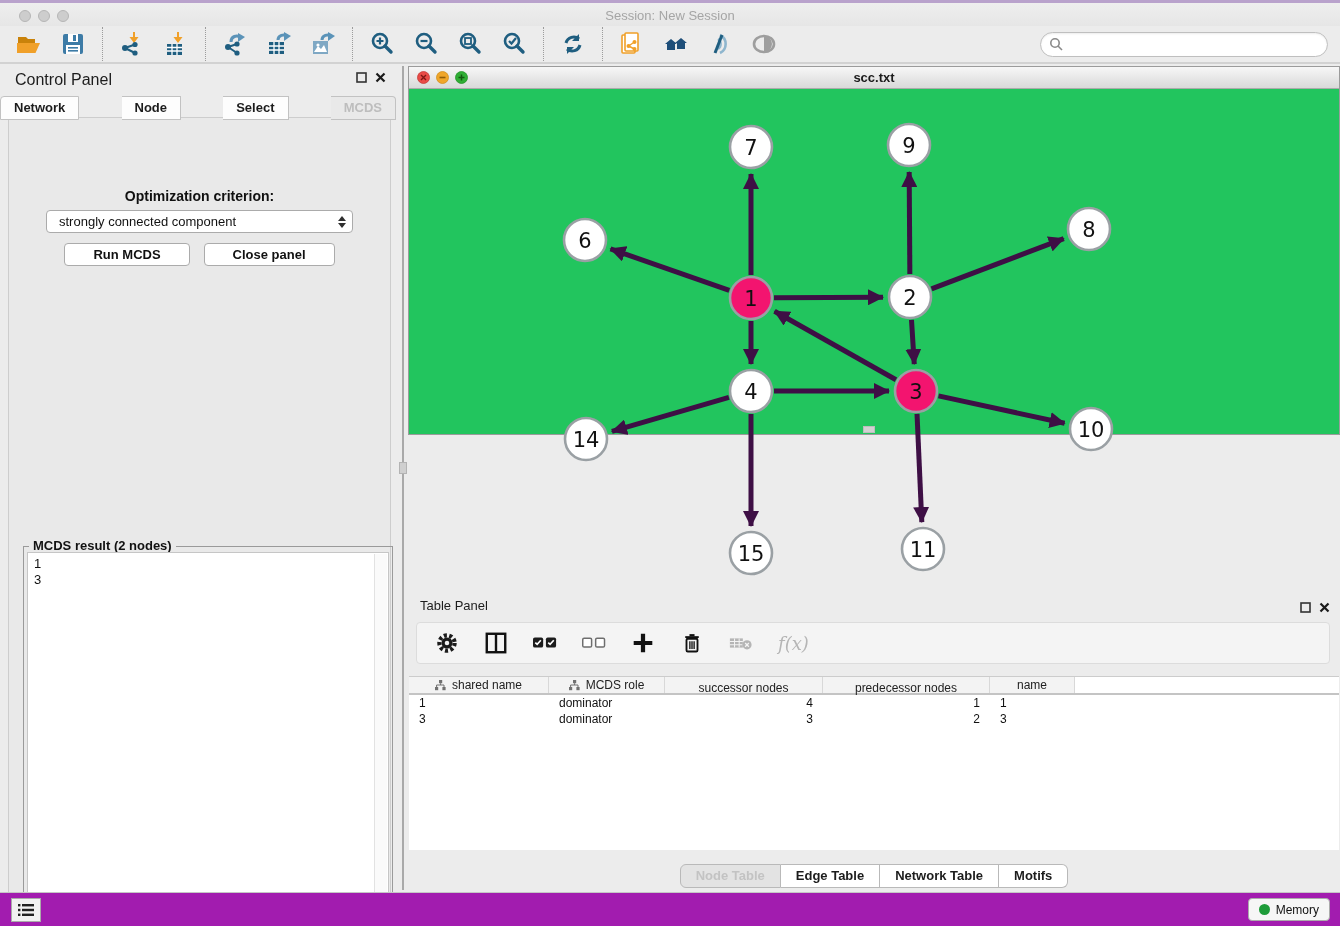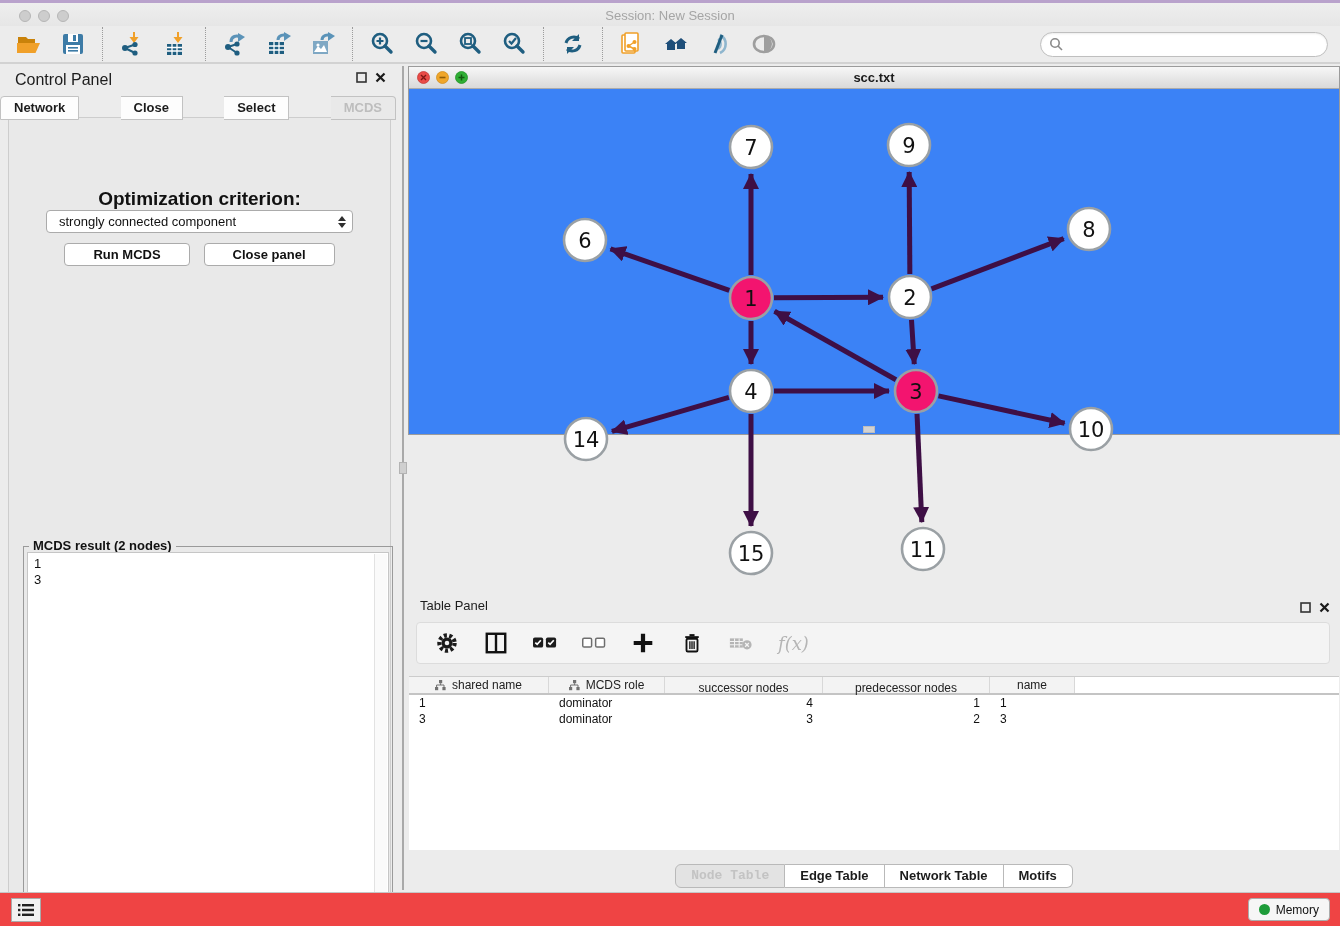--- a/index.html
+++ b/index.html
@@ -29,21 +29,21 @@
   .cp-title { position:absolute; left:15px; top:5px; font-size:16px; color:#1d1d1d; }
   .panel-icons { position:absolute; right:10px; top:6px; display:flex; gap:8px; align-items:center; }
   .cp-tabs { position:absolute; top:30px; left:0; right:0; display:flex; justify-content:space-between; z-index:2; }
   .cp-tab { padding:3px 13px 4px; background:#fdfdfd; border:1px solid #c2c2c2; border-left:none;
     font-size:13px; font-weight:bold; color:#1c1c1c; cursor:default; }
   .cp-tab:first-child { border-left:1px solid #c2c2c2; border-top-left-radius:4px; }
   .cp-tab:last-child { border-top-right-radius:4px; }
   .cp-tab.active { background:#e9e9e9; color:#bdbdbd; }
   .cp-content { position:absolute; top:51px; left:8px; width:383px; height:812px;
     background:#e9e9e9; border:1px solid #cdcdcd; border-radius:3px; }
-  .opt-label { position:absolute; top:70px; left:0; right:0; text-align:center; font-size:19px; font-weight:bold; color:#111; }
+  .opt-label { position:absolute; top:70px; left:0; right:0; text-align:center; font-size:14px; font-weight:bold; color:#111; }
   .dropdown { position:absolute; top:92px; left:37px; width:307px; height:23px; background:#fff;
     border:1px solid #ababab; border-radius:4px; display:flex; align-items:center; padding:0 6px 0 12px; font-size:13px; color:#111; }
   .dd-stepper { margin-left:auto; display:flex; flex-direction:column; gap:2px; align-items:center; }
   .dd-stepper i { width:0; height:0; border-left:4px solid transparent; border-right:4px solid transparent; display:block; }
   .dd-up { border-bottom:5px solid #2f2f2f; }
   .dd-down { border-top:5px solid #2f2f2f; }
   .cp-buttons { position:absolute; top:125px; left:0; right:0; display:flex; justify-content:center; gap:14px; }
   .cp-btn { height:23px; padding:0 28px; background:#fff; border:1px solid #ababab; border-radius:4px;
     font-size:13px; font-weight:bold; color:#111; font-family:"Liberation Sans",sans-serif; }
   .result-box { position:absolute; left:14px; top:428px; width:370px; height:378px; border:1px solid #9a9a9a; }
@@ -51,21 +51,21 @@
   .result-area { position:absolute; left:3px; right:3px; top:5px; bottom:3px; background:#fff; border:1px solid #c6c6c6; }
   .result-lines { padding:3px 6px; font-size:13px; line-height:16px; color:#111; font-family:"Liberation Sans",sans-serif; }
   .result-scroll { position:absolute; top:1px; bottom:1px; right:1px; width:13px; background:#fafafa; border-left:1px solid #e2e2e2; }
 
   
   .v-splitter { position:absolute; top:66px; left:402px; width:2px; bottom:36px; background:#a9a9a9; }
   .v-grip { position:absolute; top:396px; left:-3px; width:8px; height:12px; background:#cfcfcf; border:1px solid #b3b3b3; }
 
   
   .network-window { position:absolute; left:408px; top:66px; width:932px; height:369px;
-    border:1px solid #9b9b9b; background:#3b82f6; }
+    border:1px solid #9b9b9b; background:#22c55e; }
   .nw-titlebar { position:relative; height:22px; background:linear-gradient(#f7f7f7,#d9d9d9); border-bottom:1px solid #ababab; }
   .nw-traffic { position:absolute; left:8px; top:4px; display:flex; gap:6px; }
   .nw-title { position:absolute; top:3px; left:0; right:0; text-align:center; font-size:13px; font-weight:bold; color:#1a1a1a; }
   .nw-canvas { position:absolute; left:0; right:0; top:22px; bottom:0; }
   .nw-grip { position:absolute; bottom:1px; left:454px; width:12px; height:7px; background:#d2d2d2; border:1px solid #bdbdbd; }
 
   
   .table-panel { position:absolute; left:408px; top:596px; width:932px; height:294px; background:#ececec; }
   .tp-header { position:relative; height:26px; }
   .tp-title { position:absolute; left:12px; top:2px; font-size:13px; color:#1d1d1d; }
@@ -75,26 +75,26 @@
   .fx-label { font-family:"DejaVu Serif",serif; font-style:italic; font-size:18px; color:#b5b5b5; }
   .table-wrap { position:absolute; top:80px; left:1px; width:930px; height:174px; background:#fff; overflow:hidden; }
   .thead { display:flex; height:19px; border-top:1px solid #cccccc; border-bottom:2px solid #c4c4c4; }
   .th { display:flex; align-items:center; justify-content:center; gap:6px; background:#f3f3f3;
     border-right:1px solid #d8d8d8; font-size:12px; color:#222; height:100%; }
   .trow { display:flex; height:16px; }
   .td { font-size:12px; color:#111; padding:1px 10px 0; height:100%; white-space:nowrap; }
   .bt-tabs { position:absolute; top:268px; left:0; right:0; display:flex; justify-content:center; }
   .bt-tab { padding:3px 15px 4px; background:#fff; border:1px solid #b9b9b9; border-left:none;
     font-size:13px; font-weight:bold; color:#1c1c1c; }
-  .bt-tab:first-child { border-left:1px solid #b9b9b9; border-radius:6px 0 0 6px;font-family:Liberation Mono, monospace; }
+  .bt-tab:first-child { border-left:1px solid #b9b9b9; border-radius:6px 0 0 6px; }
   .bt-tab:last-child { border-radius:0 6px 6px 0; }
   .bt-tab.active { background:#e3e3e3; color:#c3c3c3; }
 
   
-  .status-bar { position:absolute; left:0; right:0; bottom:0; height:34px; background:#ef4444; border-top:1px solid #c6c6c6; }
+  .status-bar { position:absolute; left:0; right:0; bottom:0; height:34px; background:#a21caf; border-top:1px solid #c6c6c6; }
   .list-btn { position:absolute; left:11px; top:5px; width:30px; height:24px; background:#f2f2f2;
     border:1px solid #ababab; display:flex; align-items:center; justify-content:center; }
   .memory-btn { position:absolute; right:10px; top:5px; height:23px; padding:0 10px; background:#f6f6f6;
     border:1px solid #ababab; border-radius:4px; display:flex; align-items:center; gap:6px; font-size:12px; color:#111; }
   .mem-dot { width:11px; height:11px; border-radius:50%; background:#1e9c3a; }
 </style>
 </head>
 <body>
 
 <div class="titlebar">
@@ -274,21 +274,21 @@
       <svg width="11" height="11" viewBox="0 0 11 11">
           <rect x="1" y="1" width="9" height="9" fill="none" stroke="#333" stroke-width="1.6"></rect>
         </svg>
       <svg width="11" height="11" viewBox="0 0 11 11">
           <path d="M1.5 1.5l8 8M9.5 1.5l-8 8" stroke="#1a1a1a" stroke-width="2.2"></path>
         </svg>
     </span>
   </div>
   <div class="cp-tabs">
       <div class="cp-tab">Network</div>
-      <div class="cp-tab">Close</div>
+      <div class="cp-tab">Node</div>
       <div class="cp-tab">Select</div>
       <div class="cp-tab active">MCDS</div>
     </div>
   <div class="cp-content">
     <div class="opt-label">Optimization criterion:</div>
     <div class="dropdown">
       <span>strongly connected component</span>
       <span class="dd-stepper">
           <i class="dd-up"></i>
           <i class="dd-down"></i>

